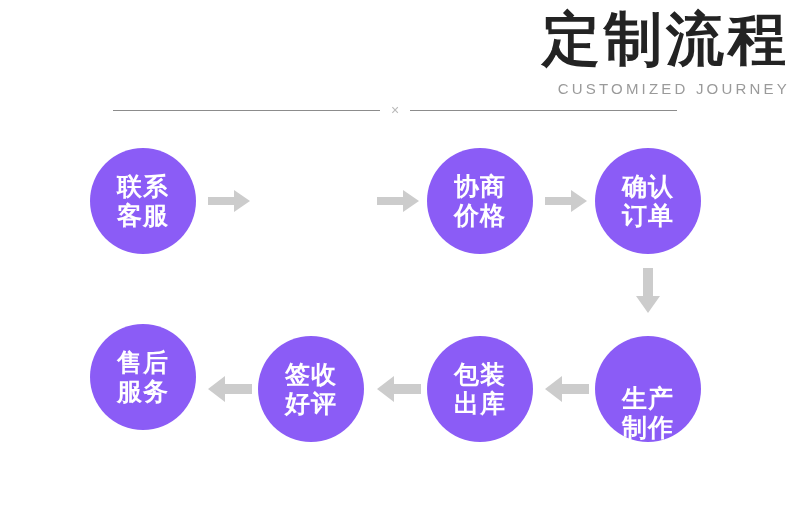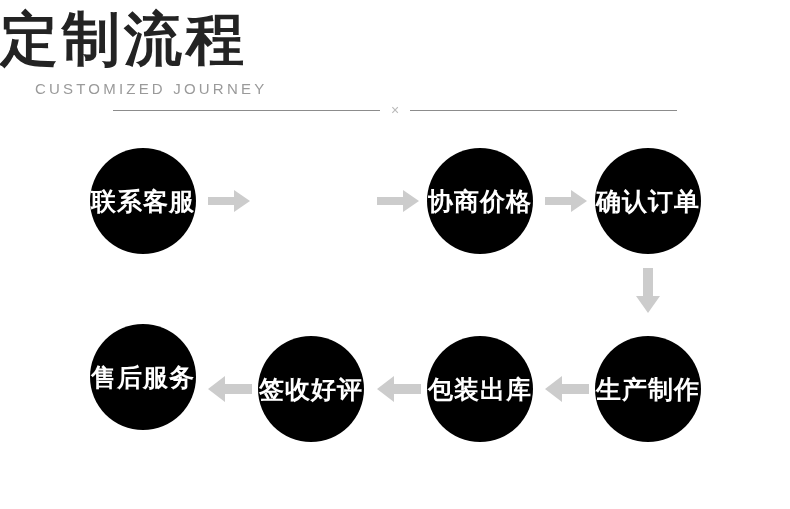--- a/index.html
+++ b/index.html
@@ -14,21 +14,21 @@
     font-family: "Liberation Sans", "DejaVu Sans", sans-serif;
     position: relative;
   }
 
   
   .header {
     position: absolute;
     left: 0;
     top: 0;
     width: 790px;
-    text-align: left;
+    text-align: right;
   }
   .title {
     margin: 0;
     padding-top: 6px;
     font-size: 58px;
     line-height: 66px;
     font-weight: bold;
     color: #232323;
     letter-spacing: 4px;
     font-family: "DejaVu Sans", "Liberation Sans", sans-serif;
@@ -76,43 +76,43 @@
     left: 0;
     top: 0;
     width: 790px;
     height: 509px;
   }
   .node {
     position: absolute;
     width: 106px;
     height: 106px;
     border-radius: 50%;
-    background: #000000;
+    background: #8b5cf6;
     color: #ffffff;
     display: flex;
-    flex-direction: row;
+    flex-direction: column;
     align-items: center;
     justify-content: center;
     box-sizing: border-box;
   }
   .node .line {
     font-size: 25px;
     line-height: 29px;
     font-weight: bold;
     letter-spacing: 1px;
     font-family: "DejaVu Sans", "Liberation Sans", sans-serif;
     white-space: nowrap;
   }
 
   
   .n0 { left: 90px;  top: 148px; }
   .n1 { left: 258px; top: 148px; }
   .n2 { left: 427px; top: 148px; }
   .n3 { left: 595px; top: 148px; }
-  .n4 { left: 595px; top: 336px; }
+  .n4 { left: 595px; top: 336px; justify-content: flex-end; }
   .n5 { left: 427px; top: 336px; }
   .n6 { left: 258px; top: 336px; }
   .n7 { left: 90px;  top: 324px; }
 
   
   .arrow-h {
     position: absolute;
     width: 44px;
     height: 30px;
   }

